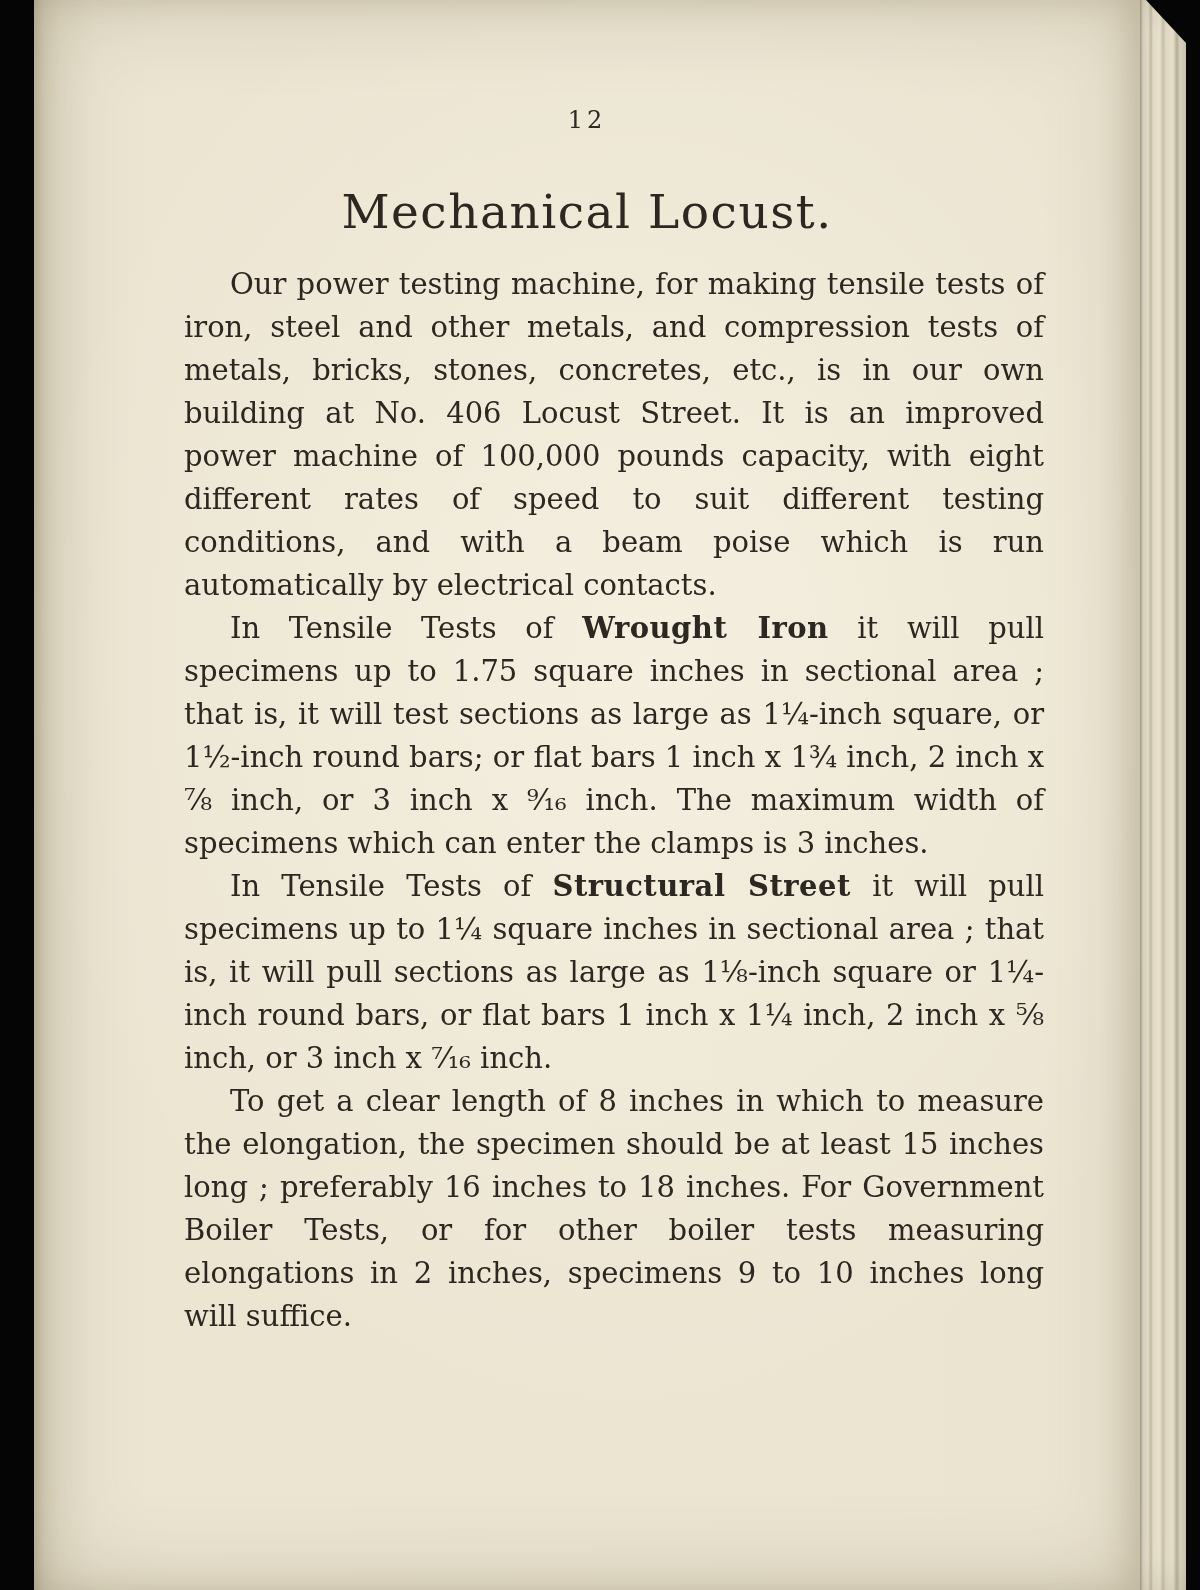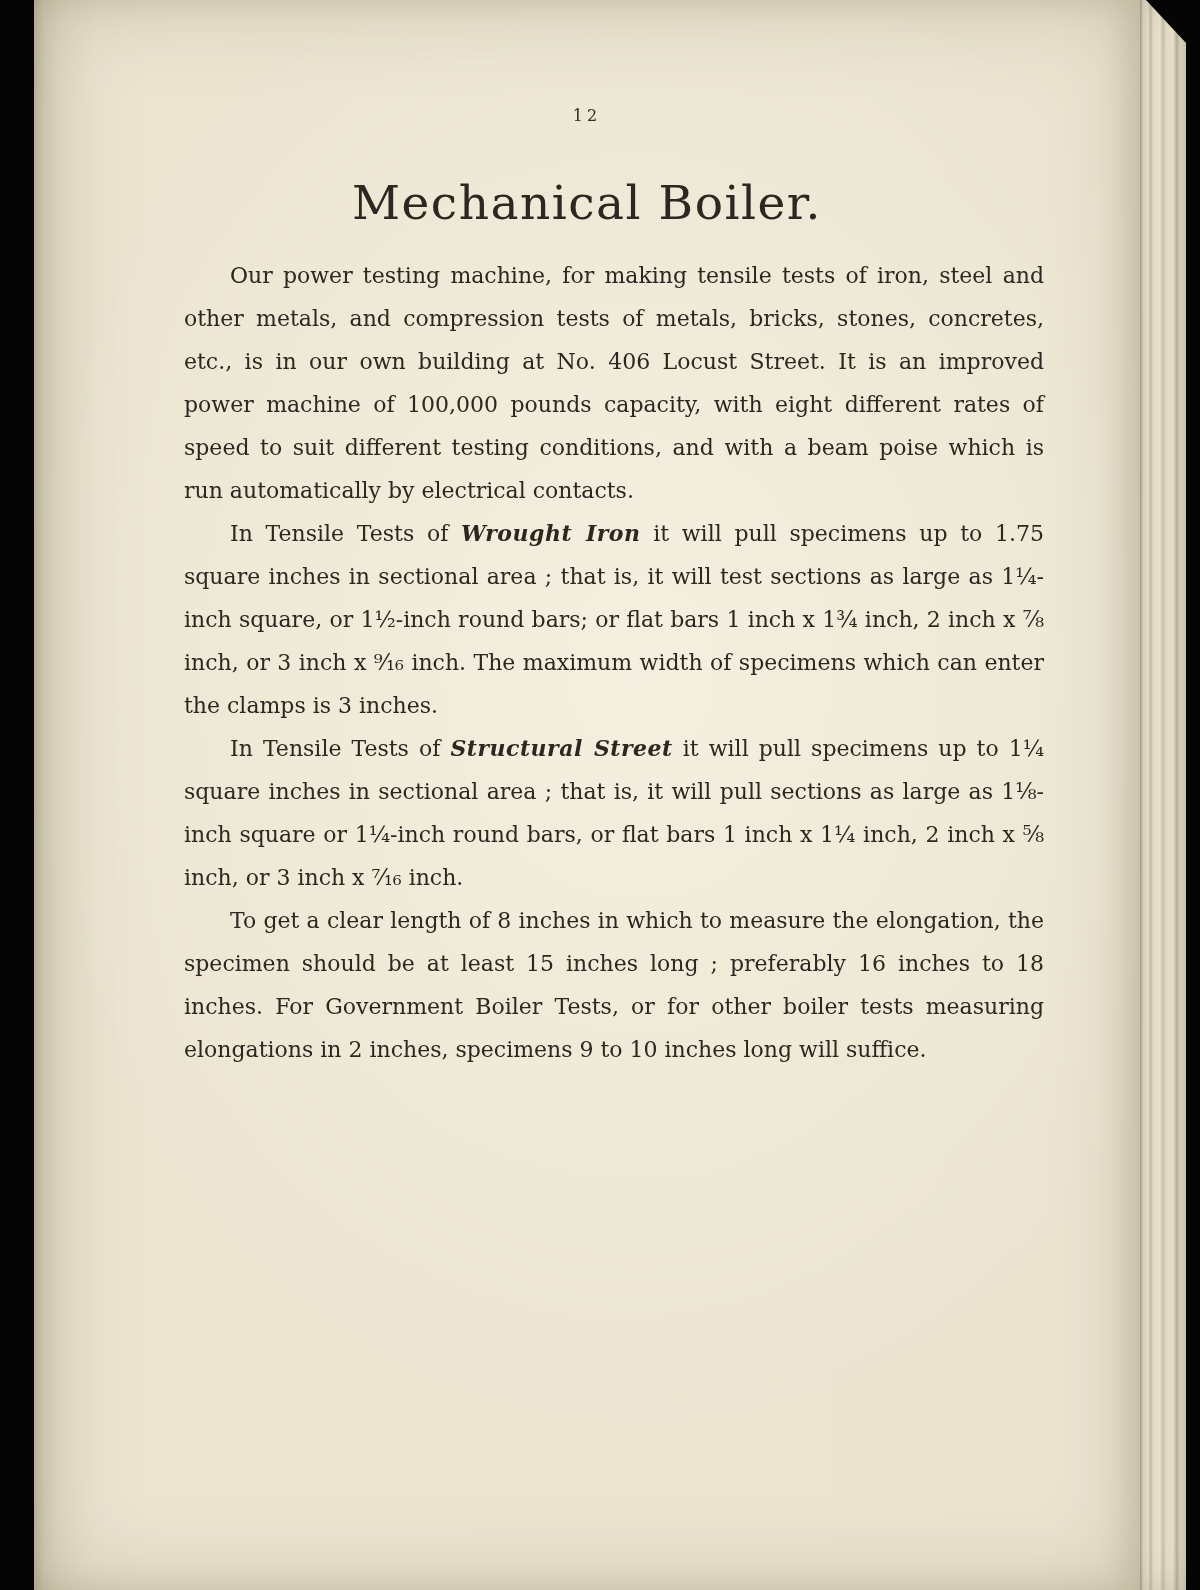--- a/index.html
+++ b/index.html
@@ -53,56 +53,55 @@
     width: 0;
     height: 0;
     border-top: 58px solid #050505;
     border-left: 54px solid transparent;
   }
   
   .page-number {
     margin: 0;
     padding-top: 106px;
     text-align: center;
-    font-size: 16px;
+    font-size: 24px;
     letter-spacing: 4px;
     color: #2f2a22;
   }
   .title {
     margin: 50px 0 24px 0;
     text-align: center;
     font-size: 47px;
     font-weight: 400;
     letter-spacing: 1.5px;
     color: #2c2720;
   }
   .body-text {
     padding: 0 96px 0 150px;
     color: #2c2720;
-    font-size: 22px;
+    font-size: 29px;
     line-height: 43px;
   }
   .para {
     margin: 0;
     text-indent: 46px;
     text-align: justify;
   }
   .emph {
     font-weight: 700;
-    font-style: italic;
     letter-spacing: 0.5px;
   }
 </style>
 </head>
 <body>
 
 <div class="canvas">
   <div class="page">
     <div class="page-number">12</div>
-    <h1 class="title">Mechanical Boiler.</h1>
+    <h1 class="title">Mechanical Locust.</h1>
     <div class="body-text" id="paragraphs">
         <p class="para"><span>Our power testing machine, for making tensile tests of iron, steel and other metals, and compression tests of metals, bricks, stones, concretes, etc., is in our own building at No. 406 Locust Street.  It is an improved power machine of 100,000 pounds capacity, with eight different rates of speed to suit different testing conditions, and with a beam poise which is run automatically by electrical contacts.</span></p>
         <p class="para"><span>In Tensile Tests of </span><span class="emph">Wrought Iron</span><span> it will pull specimens up to 1.75 square inches in sectional area ; that is, it will test sections as large as 1¼-inch square, or 1½-inch round bars; or flat bars 1 inch x 1¾ inch, 2 inch x ⅞ inch, or 3 inch x ⁹⁄₁₆ inch.  The maximum width of specimens which can enter the clamps is 3 inches.</span></p>
         <p class="para"><span>In Tensile Tests of </span><span class="emph">Structural Street</span><span> it will pull specimens up to 1¼ square inches in sectional area ; that is, it will pull sections as large as 1⅛-inch square or 1¼-inch round bars, or flat bars 1 inch x 1¼ inch, 2 inch x ⅝ inch, or 3 inch x ⁷⁄₁₆ inch.</span></p>
         <p class="para"><span>To get a clear length of 8 inches in which to measure the elongation, the specimen should be at least 15 inches long ; preferably 16 inches to 18 inches.  For Government Boiler Tests, or for other boiler tests measuring elongations in 2 inches, specimens 9 to 10 inches long will suffice.</span></p>
       </div>
   </div>
   <div class="page-edges"></div>
   <div class="corner-shadow"></div>
 </div>

